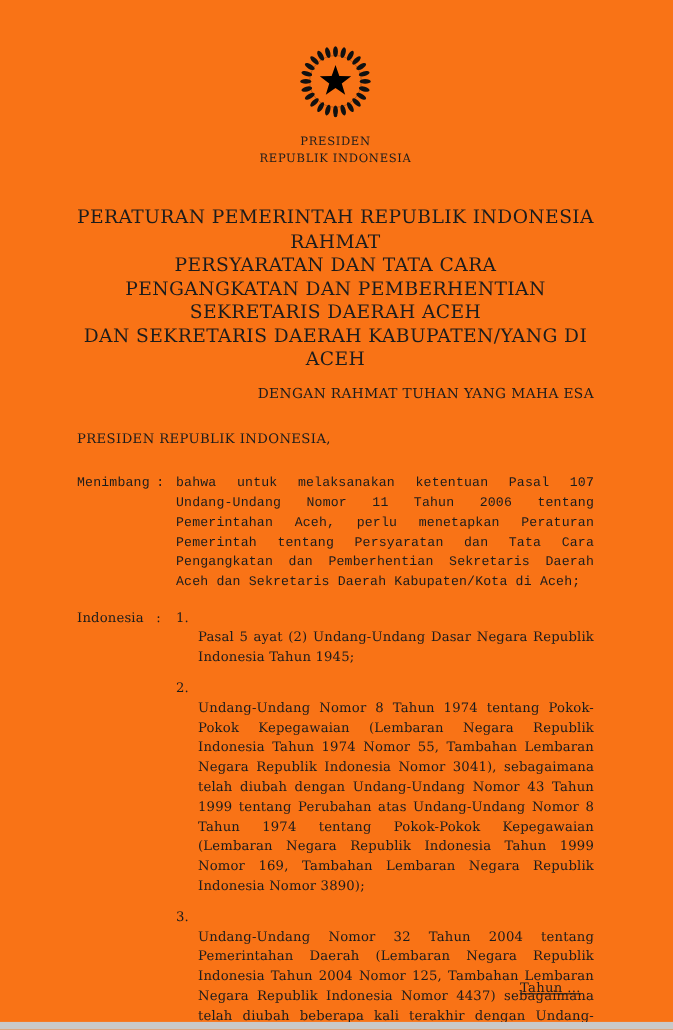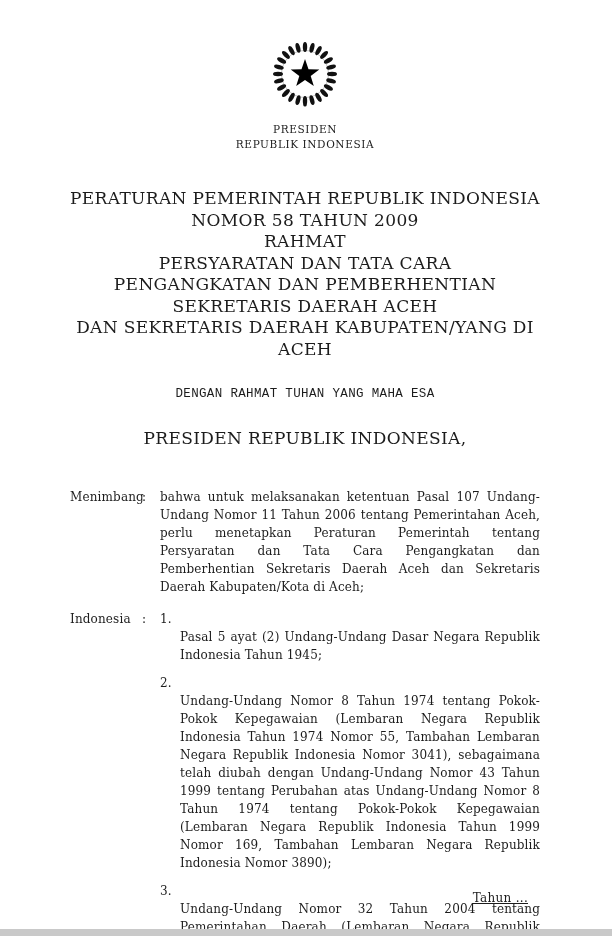--- a/index.html
+++ b/index.html
@@ -6,21 +6,21 @@
     margin: 0;
     padding: 0;
     background: #c9c9c9;
     font-family: "DejaVu Serif", "Liberation Serif", serif;
   }
   .page {
     position: relative;
     width: 612px;
     height: 929px;
     margin: 0;
-    background: #ffffff;
+    background: #f97316;
     box-sizing: border-box;
     padding: 36px 72px 0 70px;
     color: #1c1c1c;
     overflow: hidden;
   }
   
   .letterhead { text-align: center; }
   .seal-wrap { display: inline-block; line-height: 0; }
   .letterhead-text { margin-top: 6px; }
   .letterhead-line {
@@ -29,41 +29,40 @@
     letter-spacing: 0.6px;
   }
   
   .title-block { margin-top: 36px; text-align: center; }
   .title-line {
     font-size: 17px;
     line-height: 21.5px;
     letter-spacing: 0.35px;
   }
   .invocation {
-    margin-top: 27px;
-    text-align: center;
+    margin-top: 11px;
+    text-align: right;
     font-size: 12.5px;
     letter-spacing: 0.35px;
-    font-family: Liberation Mono, monospace;
   }
   .authority {
     margin-top: 27px;
-    text-align: center;
-    font-size: 17px;
+    text-align: left;
+    font-size: 12px;
     letter-spacing: 0.35px;
   }
   
   .clause {
     display: grid;
     grid-template-columns: 72px 18px 1fr;
     font-size: 12px;
     line-height: 18px;
     letter-spacing: 0.15px;
   }
-  .clause-menimbang { margin-top: 40px; }
+  .clause-menimbang { margin-top: 24px; font-family: Liberation Mono, monospace; }
   .clause-mengingat { margin-top: 14px; }
   .clause-label { text-align: left; }
   .clause-colon { text-align: left; }
   .clause-body { text-align: justify; }
   .law-list { margin: 0; padding: 0; list-style: none; }
   .law-item {
     display: grid;
     grid-template-columns: 20px 1fr;
     margin-bottom: 10px;
   }
@@ -122,21 +121,20 @@
       </svg>
     </span>
     <div class="letterhead-text">
       <div class="letterhead-line">PRESIDEN</div>
       <div class="letterhead-line">REPUBLIK INDONESIA</div>
     </div>
   </header>
 
   <section class="title-block">
     <div class="title-line">PERATURAN PEMERINTAH REPUBLIK INDONESIA</div>
-    <div class="title-line">NOMOR 58 TAHUN 2009</div>
     <div class="title-line">RAHMAT</div>
     <div class="title-line">PERSYARATAN DAN TATA CARA</div>
     <div class="title-line">PENGANGKATAN DAN PEMBERHENTIAN</div>
     <div class="title-line">SEKRETARIS DAERAH ACEH</div>
     <div class="title-line">DAN SEKRETARIS DAERAH KABUPATEN/YANG DI ACEH</div>
   </section>
 
   <div class="invocation">DENGAN RAHMAT TUHAN YANG MAHA ESA</div>
 
   <div class="authority">PRESIDEN REPUBLIK INDONESIA,</div>

